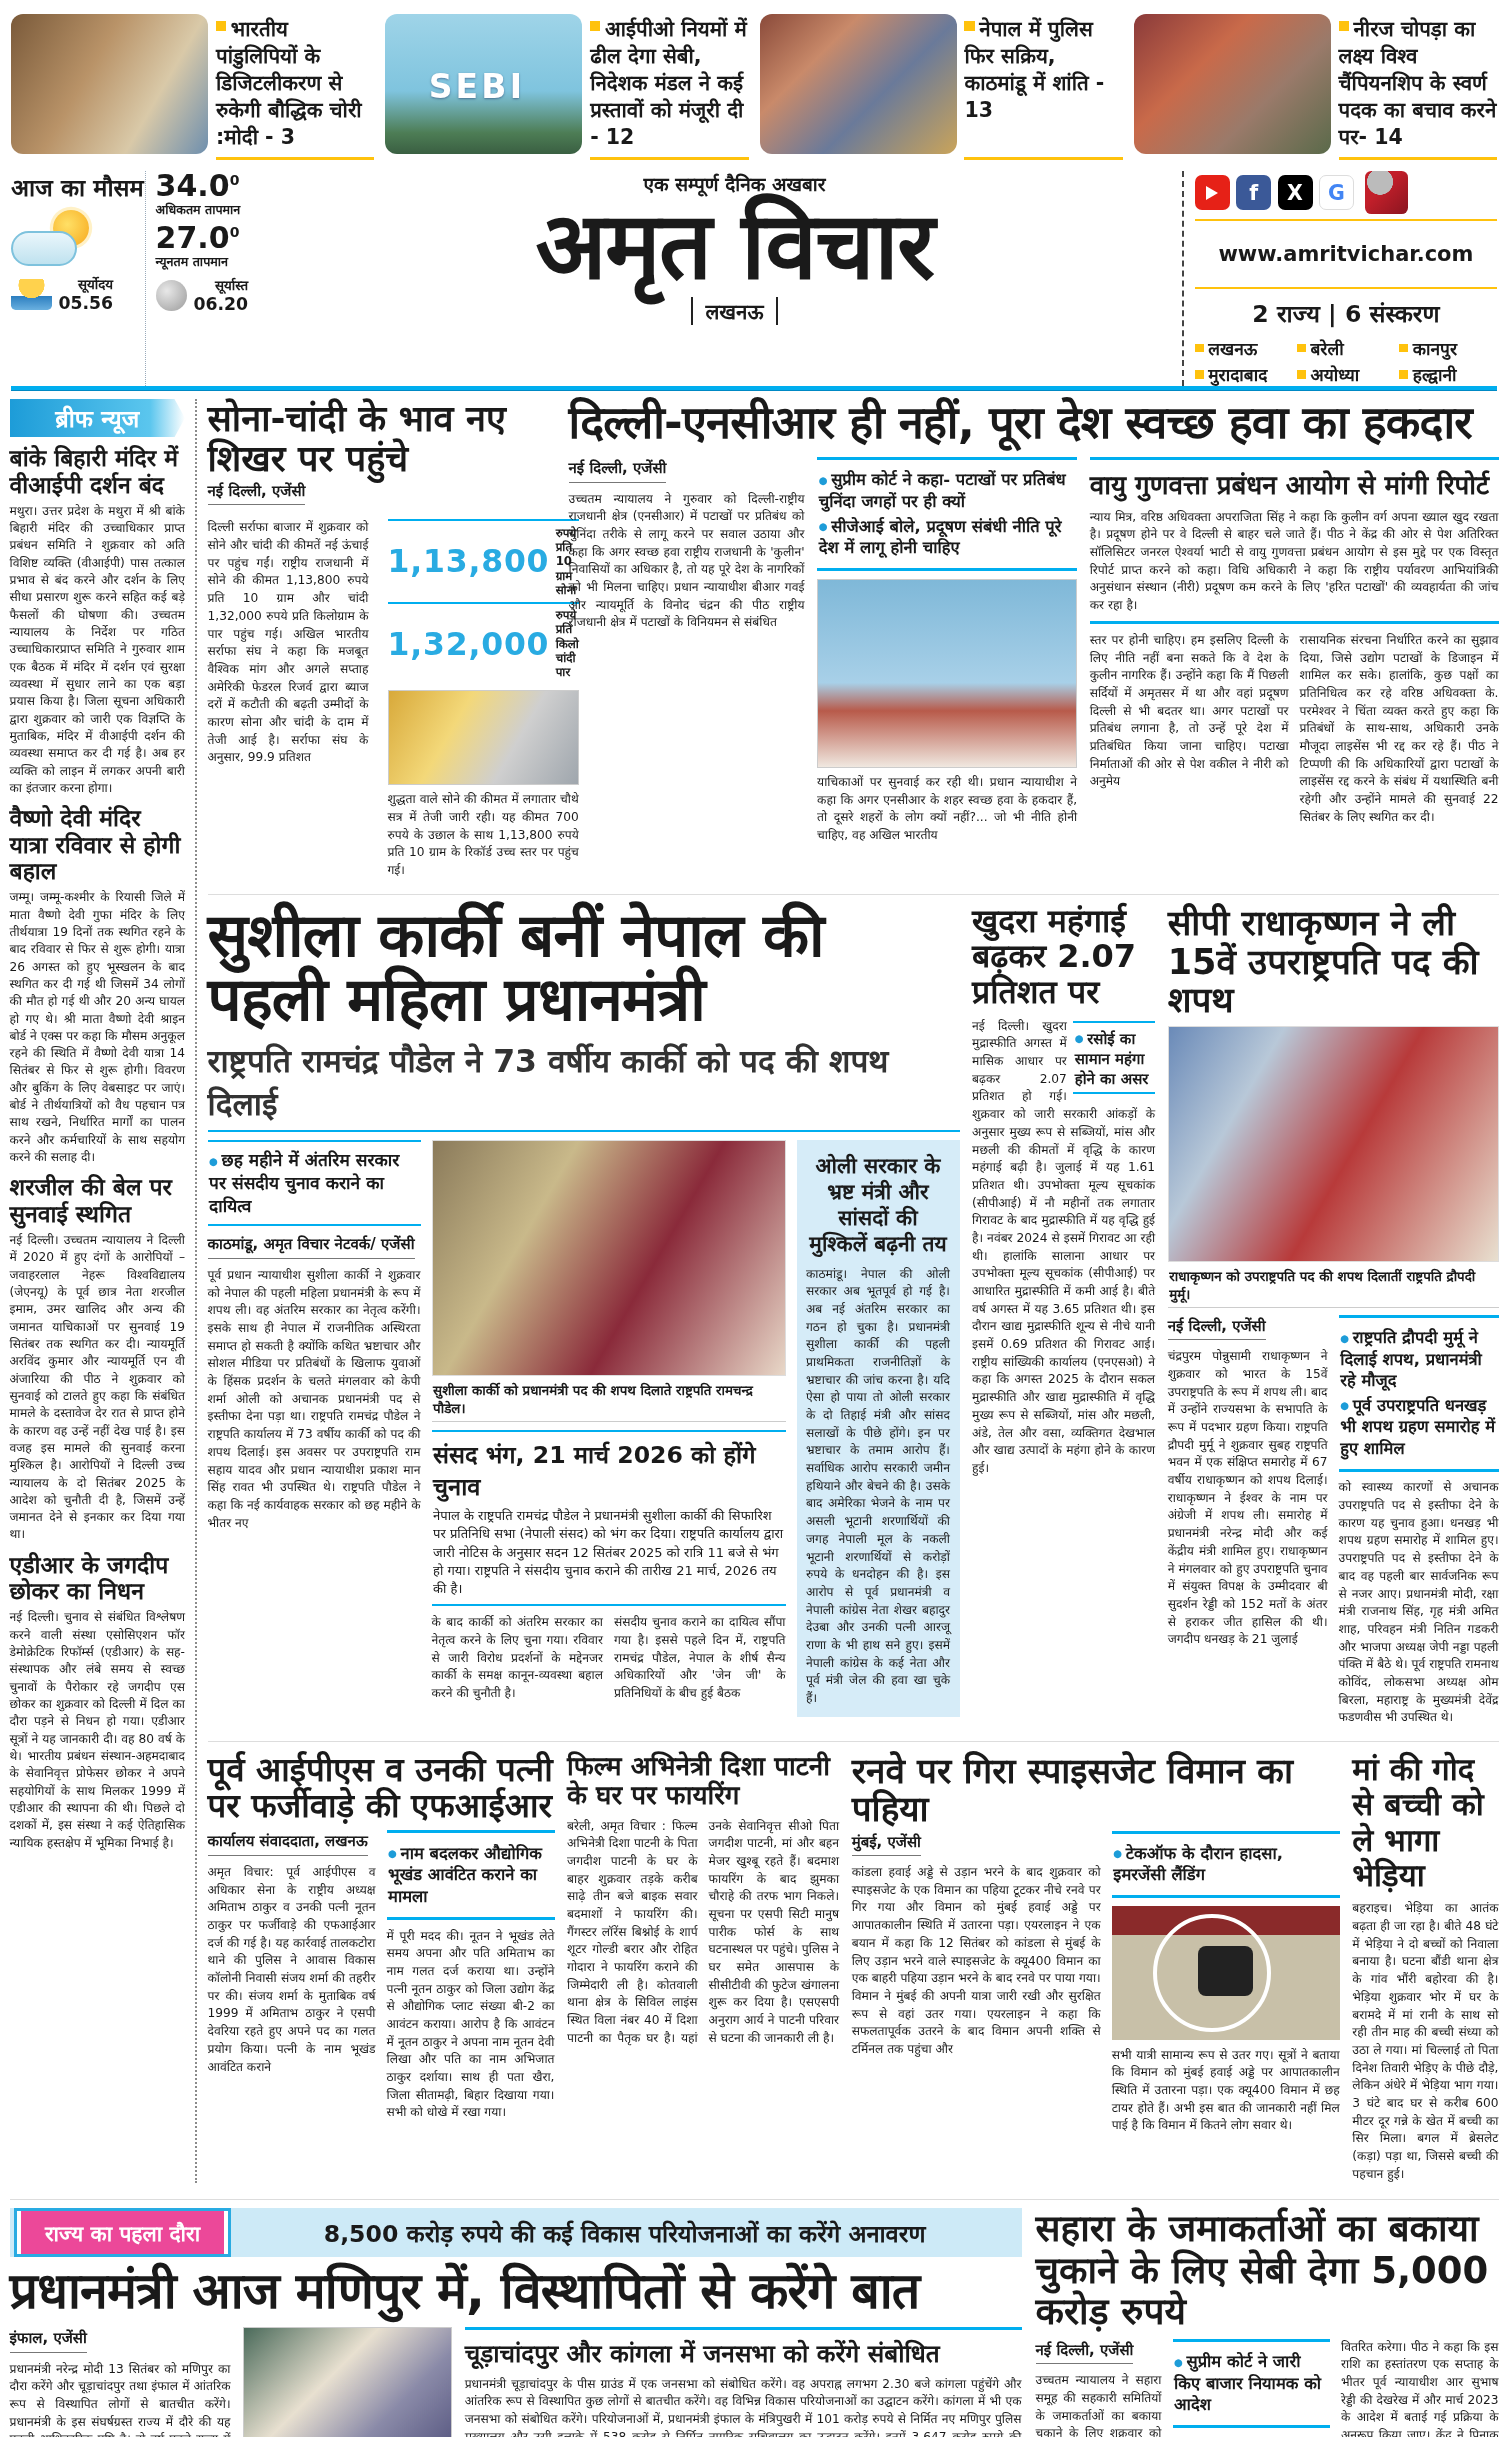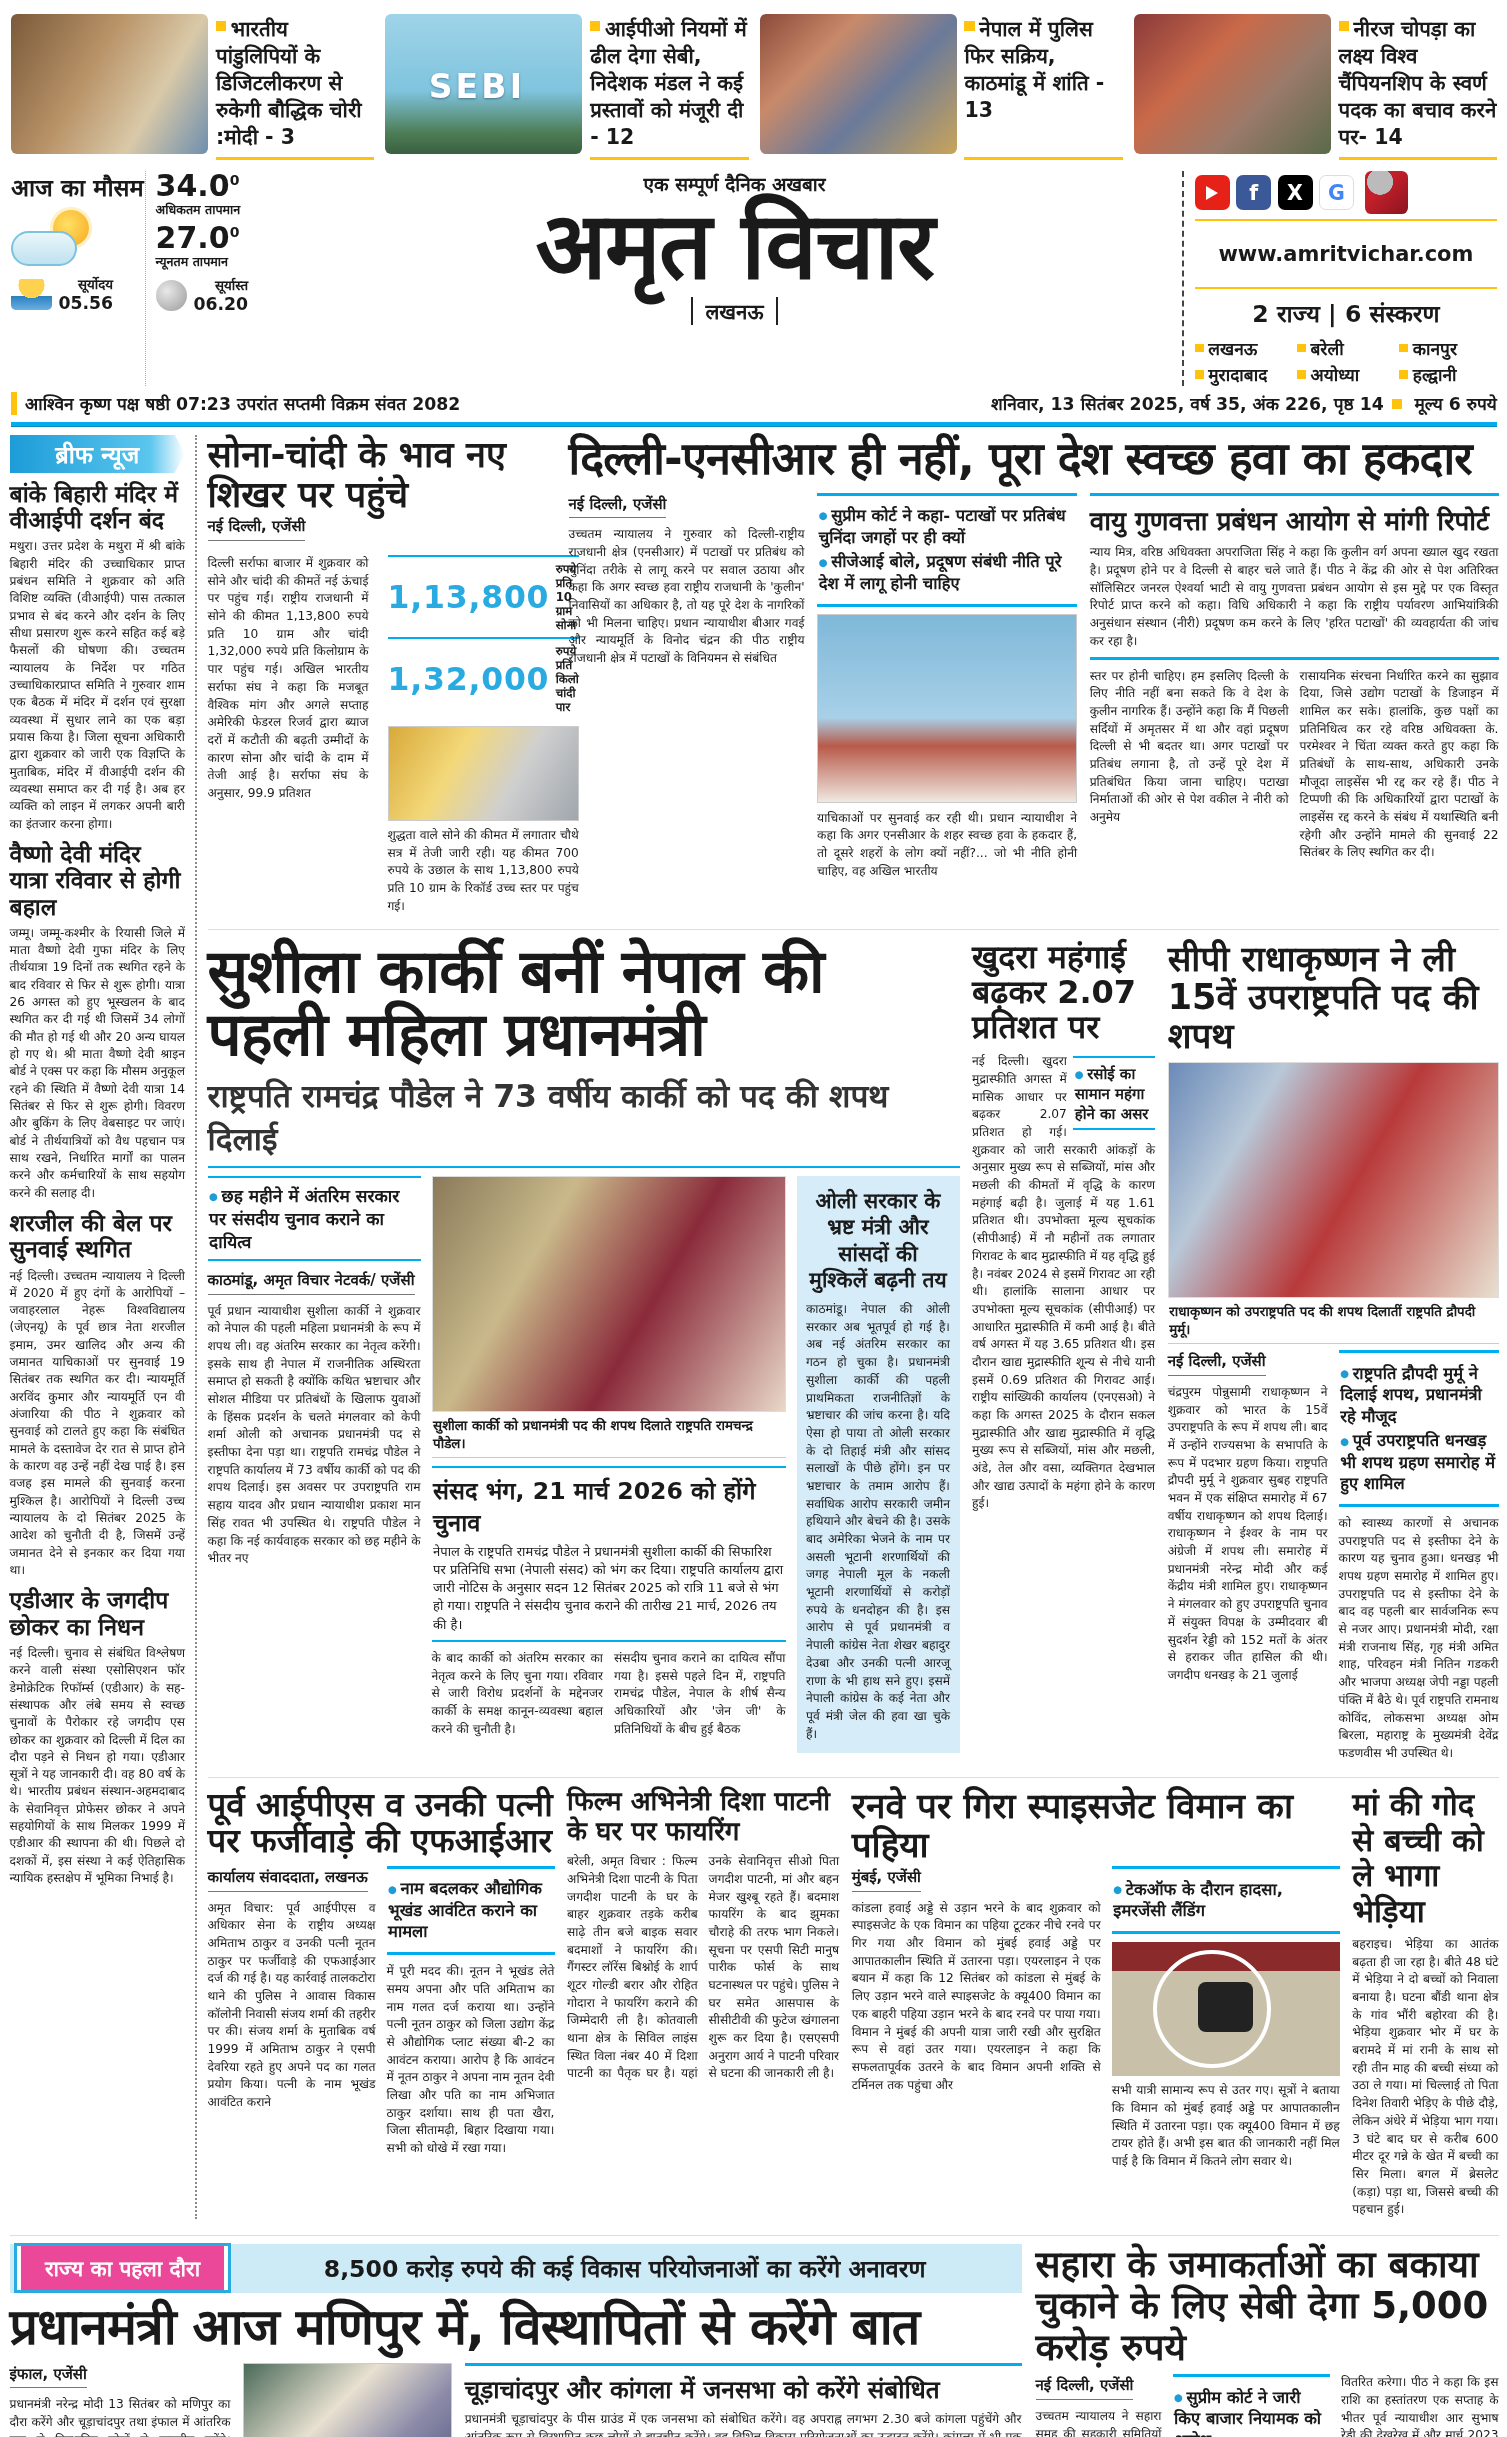--- a/index.html
+++ b/index.html
@@ -3,21 +3,21 @@
 <meta charset="utf-8">
 <style>
   html,body{margin:0;padding:0;background:#fff;}
   body{width:1508px;font-family:"DejaVu Sans","Liberation Sans",sans-serif;color:#1a1a1a;}
   .page{width:1508px;box-sizing:border-box;padding:7.9px 9.5px 0 9.5px;position:relative;}
   *{box-sizing:border-box;}
   p{margin:0;}
   
   .teasers{display:flex;gap:11px;padding:6.3px 1.6px 7.9px 1.6px;}
   .teaser{flex:1;display:flex;gap:7.9px;}
-  .t-img{width:197px;height:140px;flex:none;border-radius:6px;position:relative;overflow:hidden;}
+  .t-img{width:197px;height:140px;flex:none;border-radius:12px;position:relative;overflow:hidden;}
   .ph1{background:linear-gradient(120deg,#7a5a3a 0%,#b99368 40%,#d9c9a8 70%,#6e8fae 100%);}
   .ph2{background:linear-gradient(180deg,#9fd4e8 0%,#7fc4de 55%,#4d7d55 85%,#3a5f42 100%);}
   .ph3{background:linear-gradient(135deg,#8a4a3a 0%,#c98a6a 30%,#6a7a9a 60%,#caa45a 100%);}
   .ph4{background:linear-gradient(135deg,#8a3a3a 0%,#c96a4a 35%,#9a7a6a 65%,#5a6a4a 100%);}
   .sebi-mark{position:absolute;top:38%;left:22%;color:#fff;font-weight:bold;font-size:33px;letter-spacing:3.2px;text-shadow:0 0.8px 2.4px rgba(0,0,60,.4);}
   .t-txt{flex:1;font-weight:bold;font-size:20.5px;line-height:1.32;border-bottom:3.2px solid #ffc20d;padding-bottom:6.3px;position:relative;padding-top:1.6px;}
   .sq{display:inline-block;width:10.2px;height:10.2px;background:#ffc20d;margin-right:4.7px;vertical-align:4.7px;}
   
   .masthead{display:flex;align-items:stretch;padding:3.2px 1.6px 0 1.6px;}
   .weather{width:276px;flex:none;display:grid;grid-template-columns:134px 142px;font-size:13.4px;}
@@ -198,28 +198,20 @@
         <span><span class="sq"></span><span>लखनऊ</span></span>
         <span><span class="sq"></span><span>बरेली</span></span>
         <span><span class="sq"></span><span>कानपुर</span></span>
         <span><span class="sq"></span><span>मुरादाबाद</span></span>
         <span><span class="sq"></span><span>अयोध्या</span></span>
         <span><span class="sq"></span><span>हल्द्वानी</span></span>
       </div>
     </div>
   </section>
 
-  <div class="dateline">
-    <div class="dl-left">आश्विन कृष्ण पक्ष षष्ठी 07:23 उपरांत सप्तमी विक्रम संवत 2082</div>
-    <div class="dl-right">
-      <span>शनिवार, 13 सितंबर 2025, वर्ष 35, अंक 226, पृष्ठ 14</span>
-      <span class="sq"></span>
-      <span>मूल्य 6 रुपये</span>
-    </div>
-  </div>
   <div class="bluebars"></div>
 
   <div class="mainwrap">
 
     <aside class="briefs">
       <div class="briefs-h">ब्रीफ न्यूज</div>
       <div class="brief">
         <h3>बांके बिहारी मंदिर में वीआईपी दर्शन बंद</h3>
         <p>मथुरा। उत्तर प्रदेश के मथुरा में श्री बांके बिहारी मंदिर की उच्चाधिकार प्राप्त प्रबंधन समिति ने शुक्रवार को अति विशिष्ट व्यक्ति (वीआईपी) पास तत्काल प्रभाव से बंद करने और दर्शन के लिए सीधा प्रसारण शुरू करने सहित कई बड़े फैसलों की घोषणा की। उच्चतम न्यायालय के निर्देश पर गठित उच्चाधिकारप्राप्त समिति ने गुरुवार शाम एक बैठक में मंदिर में दर्शन एवं सुरक्षा व्यवस्था में सुधार लाने का एक बड़ा प्रयास किया है। जिला सूचना अधिकारी द्वारा शुक्रवार को जारी एक विज्ञप्ति के मुताबिक, मंदिर में वीआईपी दर्शन की व्यवस्था समाप्त कर दी गई है। अब हर व्यक्ति को लाइन में लगकर अपनी बारी का इंतजार करना होगा।</p>
       </div>

